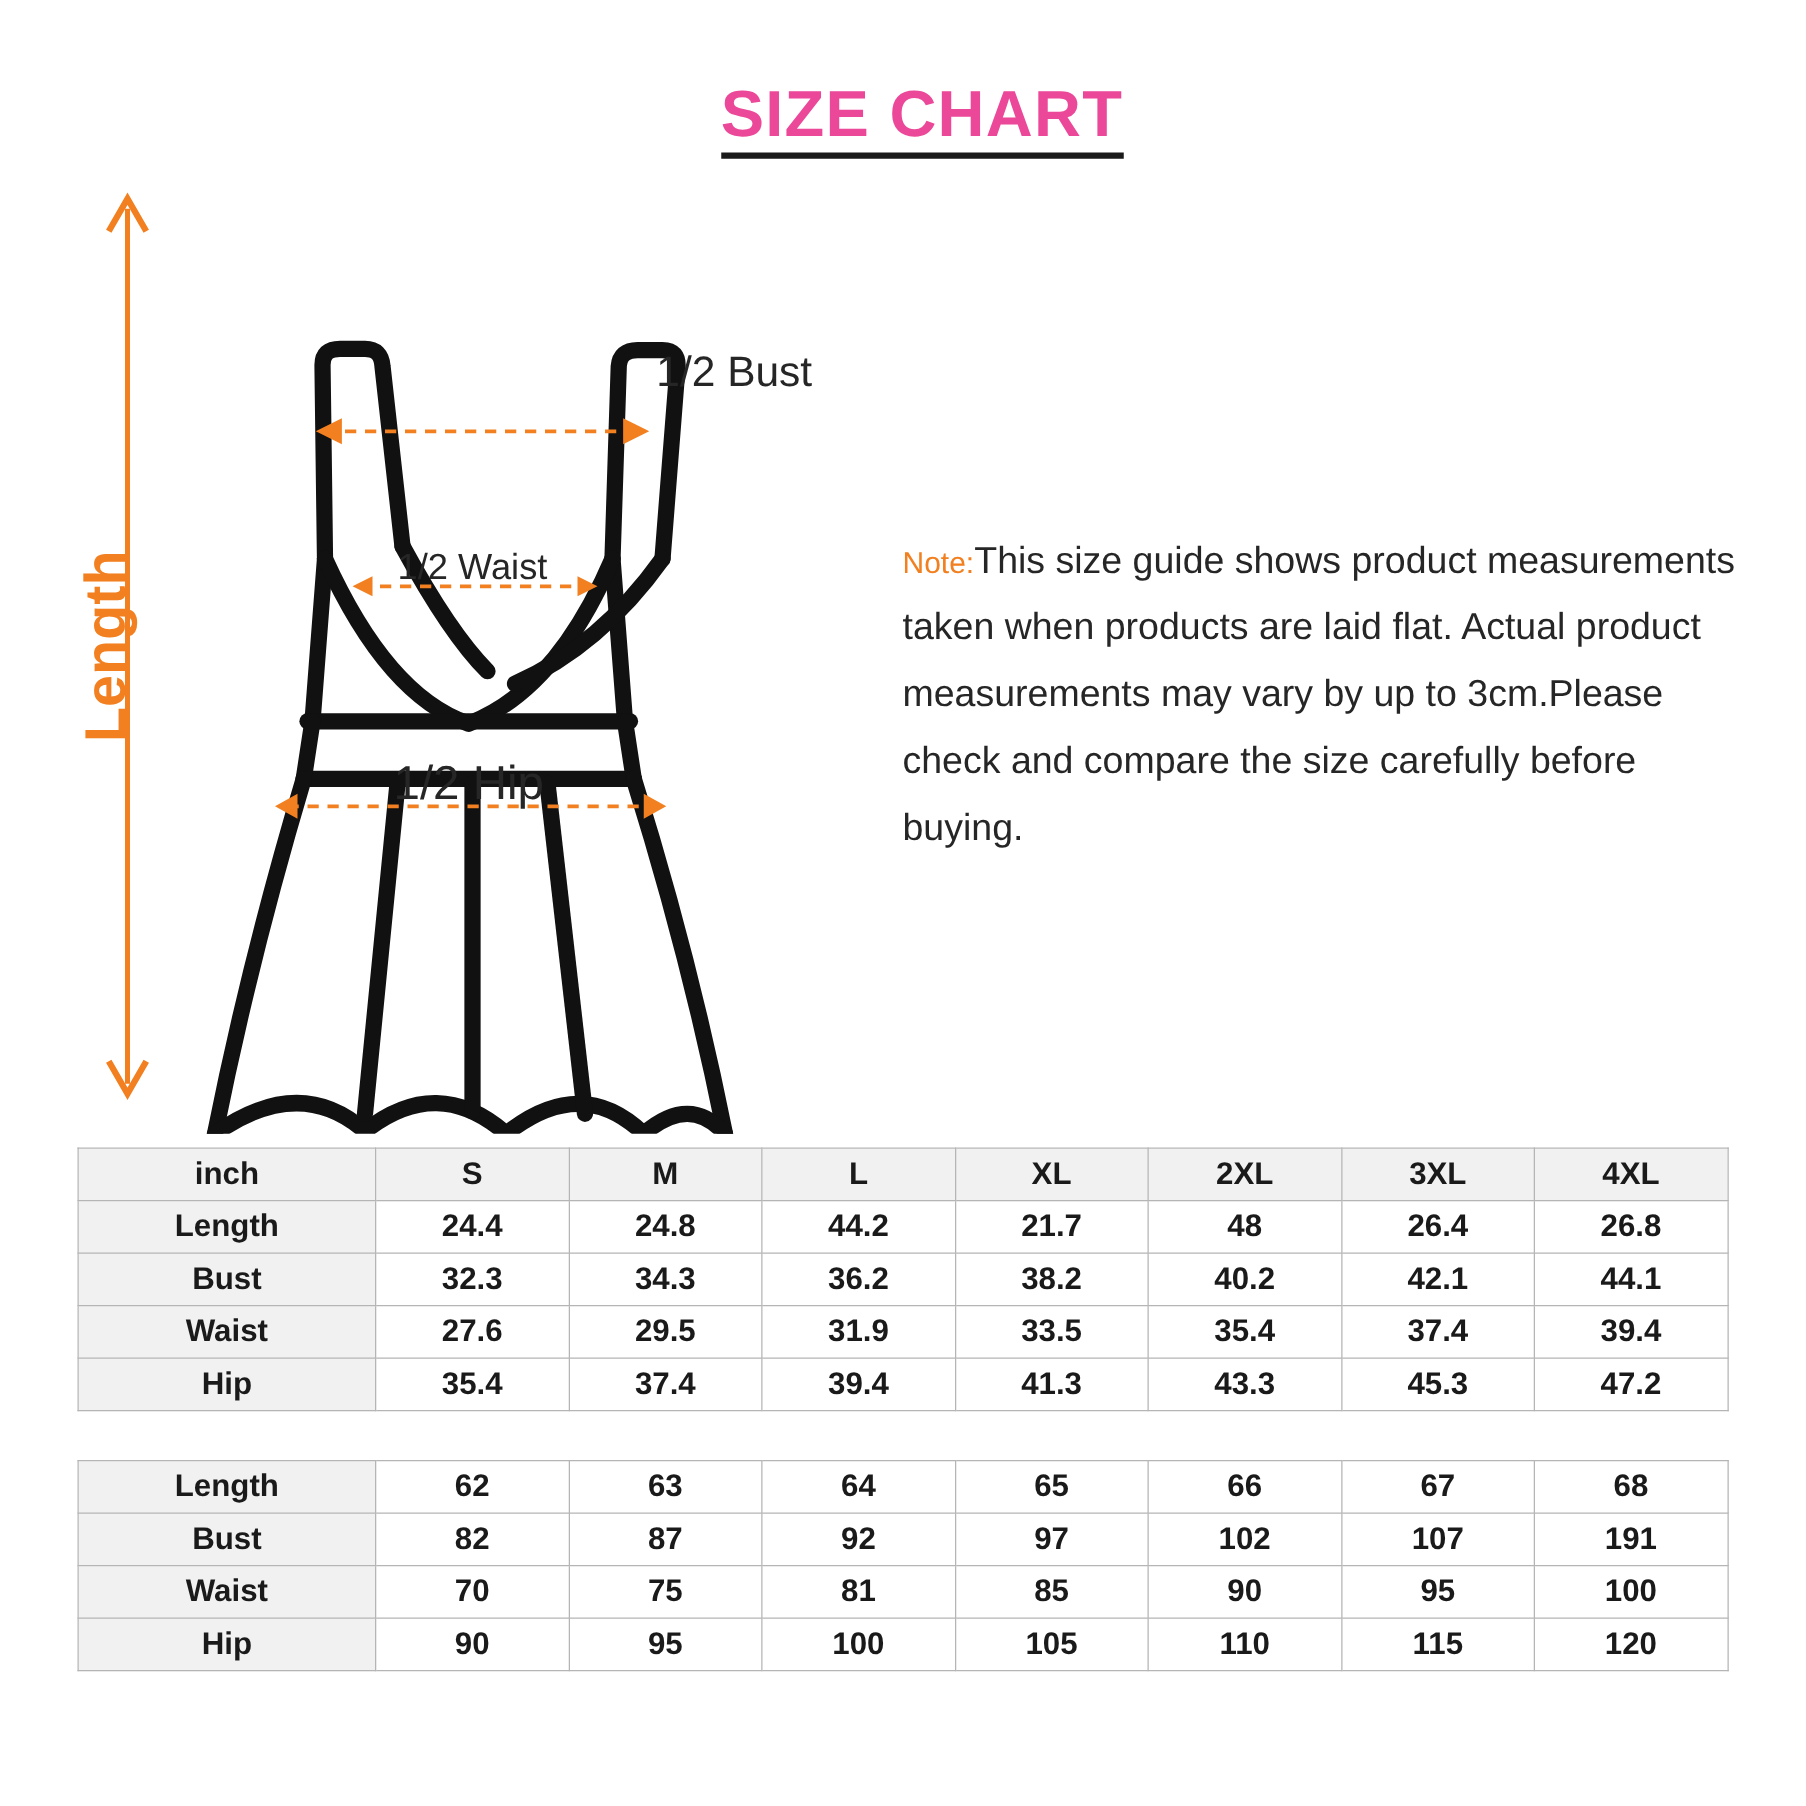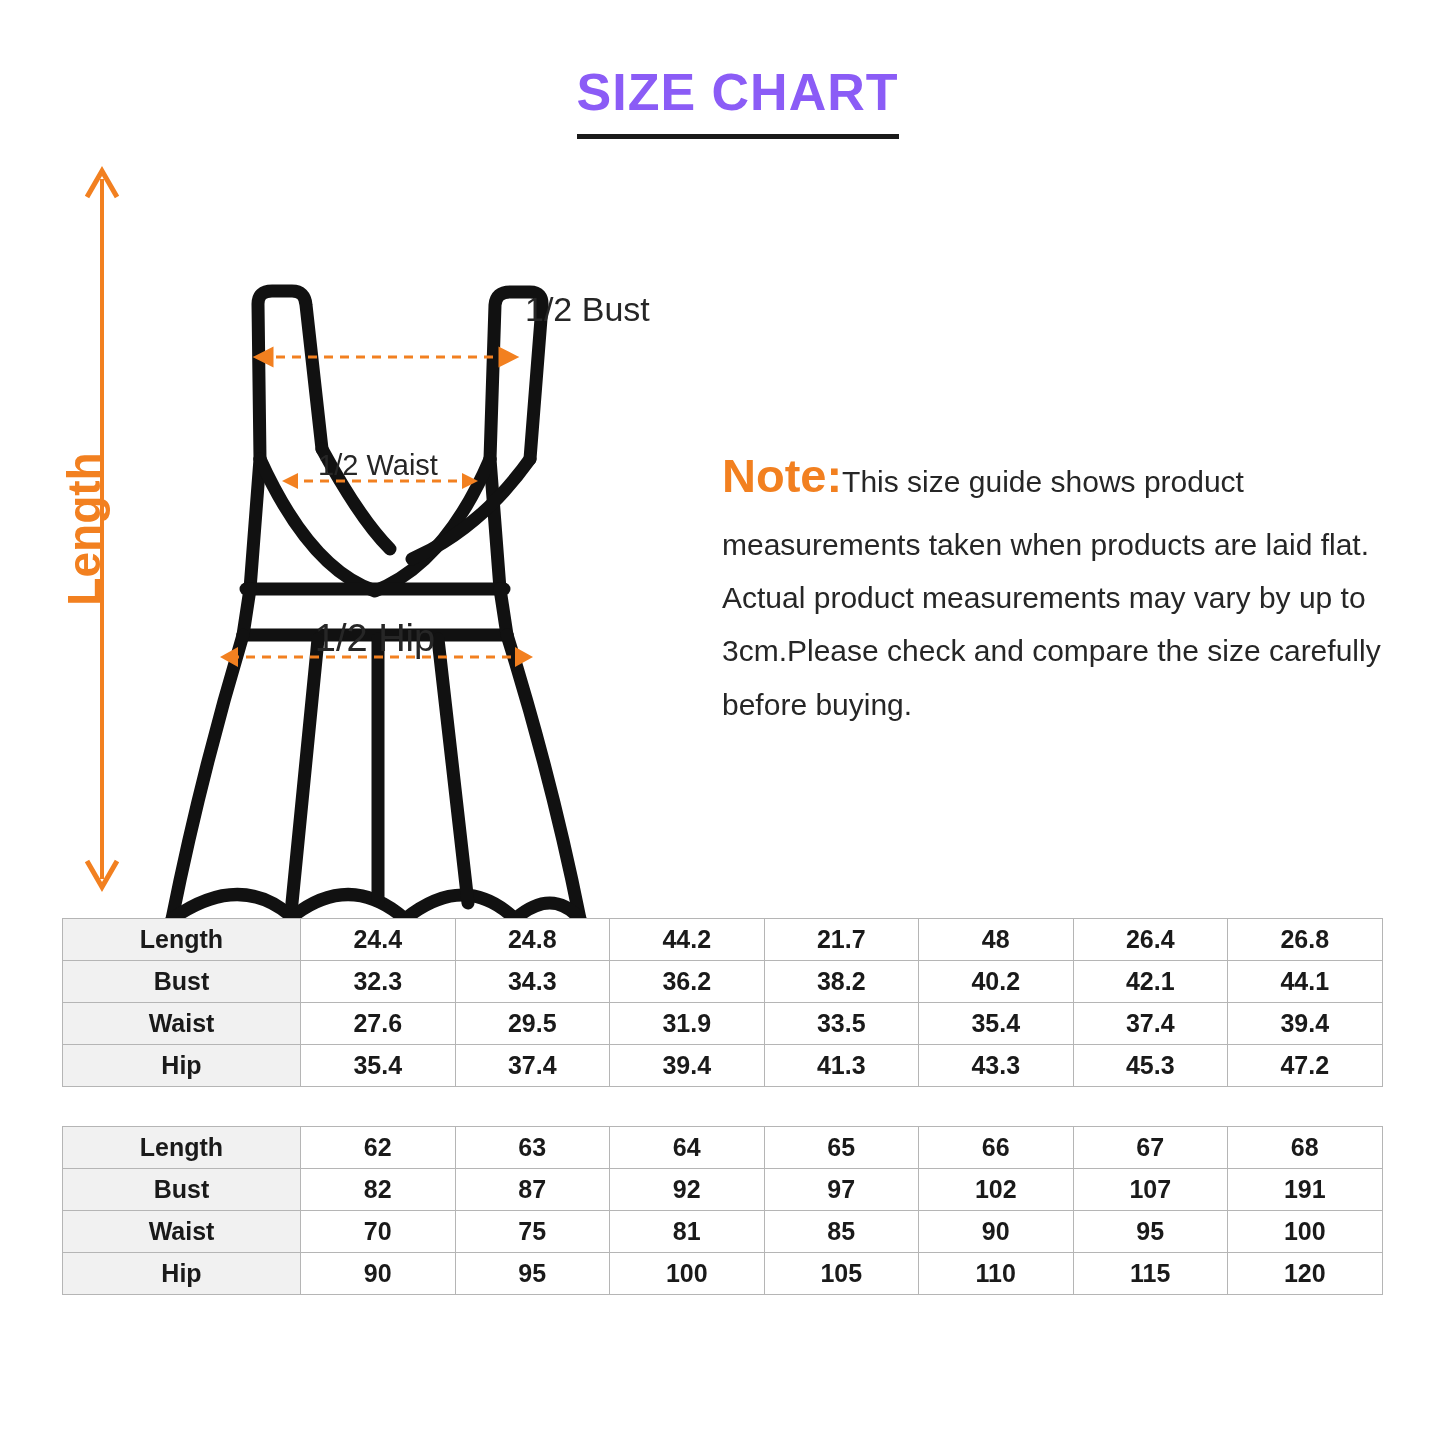--- a/index.html
+++ b/index.html
@@ -20,23 +20,23 @@
   .title-wrap {
     width: 100%;
     text-align: center;
     padding-top: 62px;
   }
   .title {
     display: inline-block;
     font-size: 52px;
     font-weight: bold;
     letter-spacing: 1px;
-    color: #8b5cf6;
+    color: #ec4899;
     border-bottom: 5px solid #1a1a1a;
-    padding-bottom: 12px;
+    padding-bottom: 0;
     margin-left: 30px;
   }
 
   
   .upper {
     position: relative;
     height: 760px;
   }
 
   .figure-area {
@@ -53,22 +53,22 @@
     top: 295px;
     width: 680px;
   }
   .note-text {
     font-size: 30px;
     line-height: 1.78;
     color: #262626;
   }
   .note-label {
     color: #F28020;
-    font-size: 47px;
-    font-weight: bold;
+    font-size: 24px;
+    font-weight: normal;
   }
 
   
   .tables {
     position: absolute;
     left: 62px;
     top: 918px;
     width: 1320px;
   }
   table.size {
@@ -184,20 +184,30 @@
         <col class="first">
         <col class="rest">
         <col class="rest">
         <col class="rest">
         <col class="rest">
         <col class="rest">
         <col class="rest">
         <col class="rest">
       </colgroup>
     <tbody>
+        <tr class="head">
+          <td class="label">inch</td>
+          <td>S</td>
+          <td>M</td>
+          <td>L</td>
+          <td>XL</td>
+          <td>2XL</td>
+          <td>3XL</td>
+          <td>4XL</td>
+        </tr>
         <tr>
           <td class="label">Length</td>
           <td>24.4</td>
           <td>24.8</td>
           <td>44.2</td>
           <td>21.7</td>
           <td>48</td>
           <td>26.4</td>
           <td>26.8</td>
         </tr>

